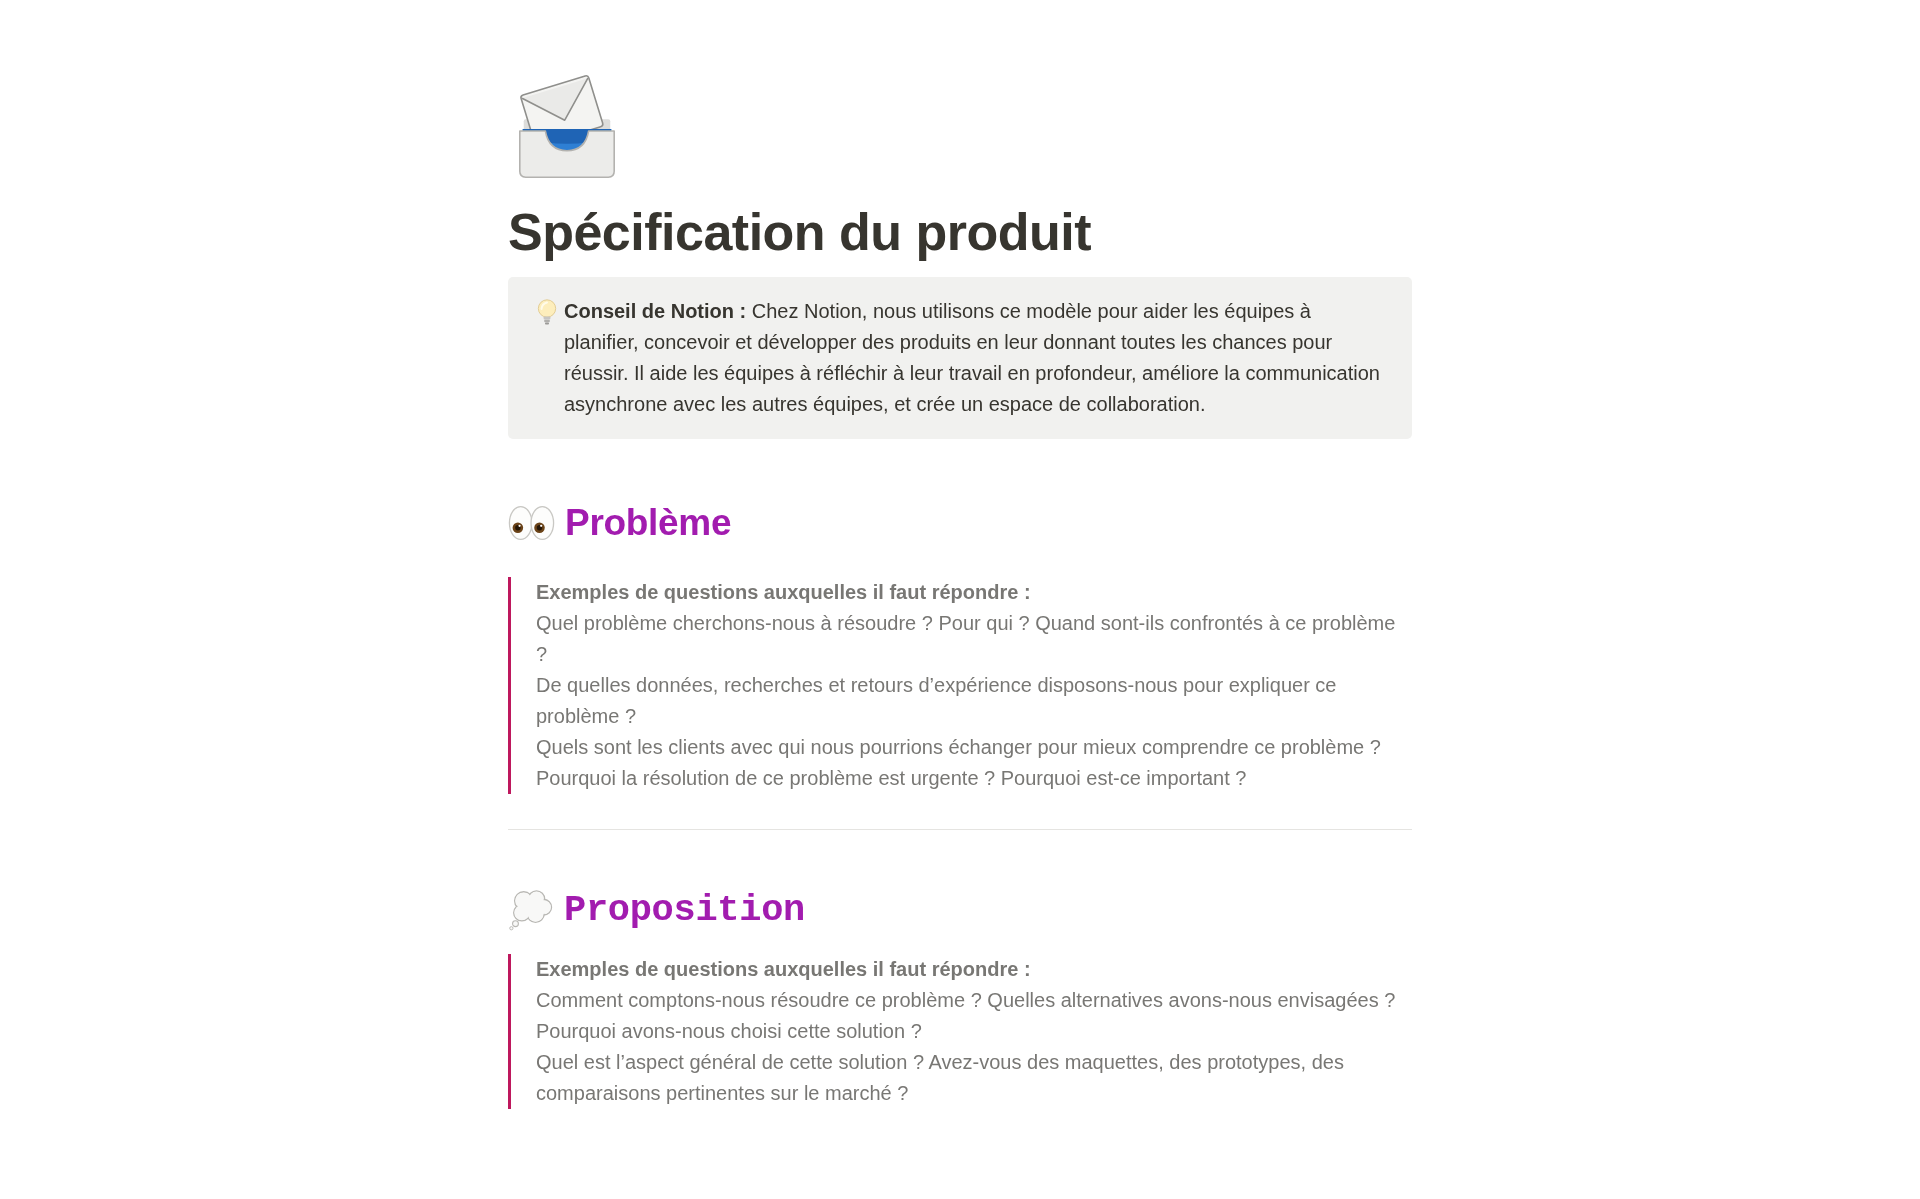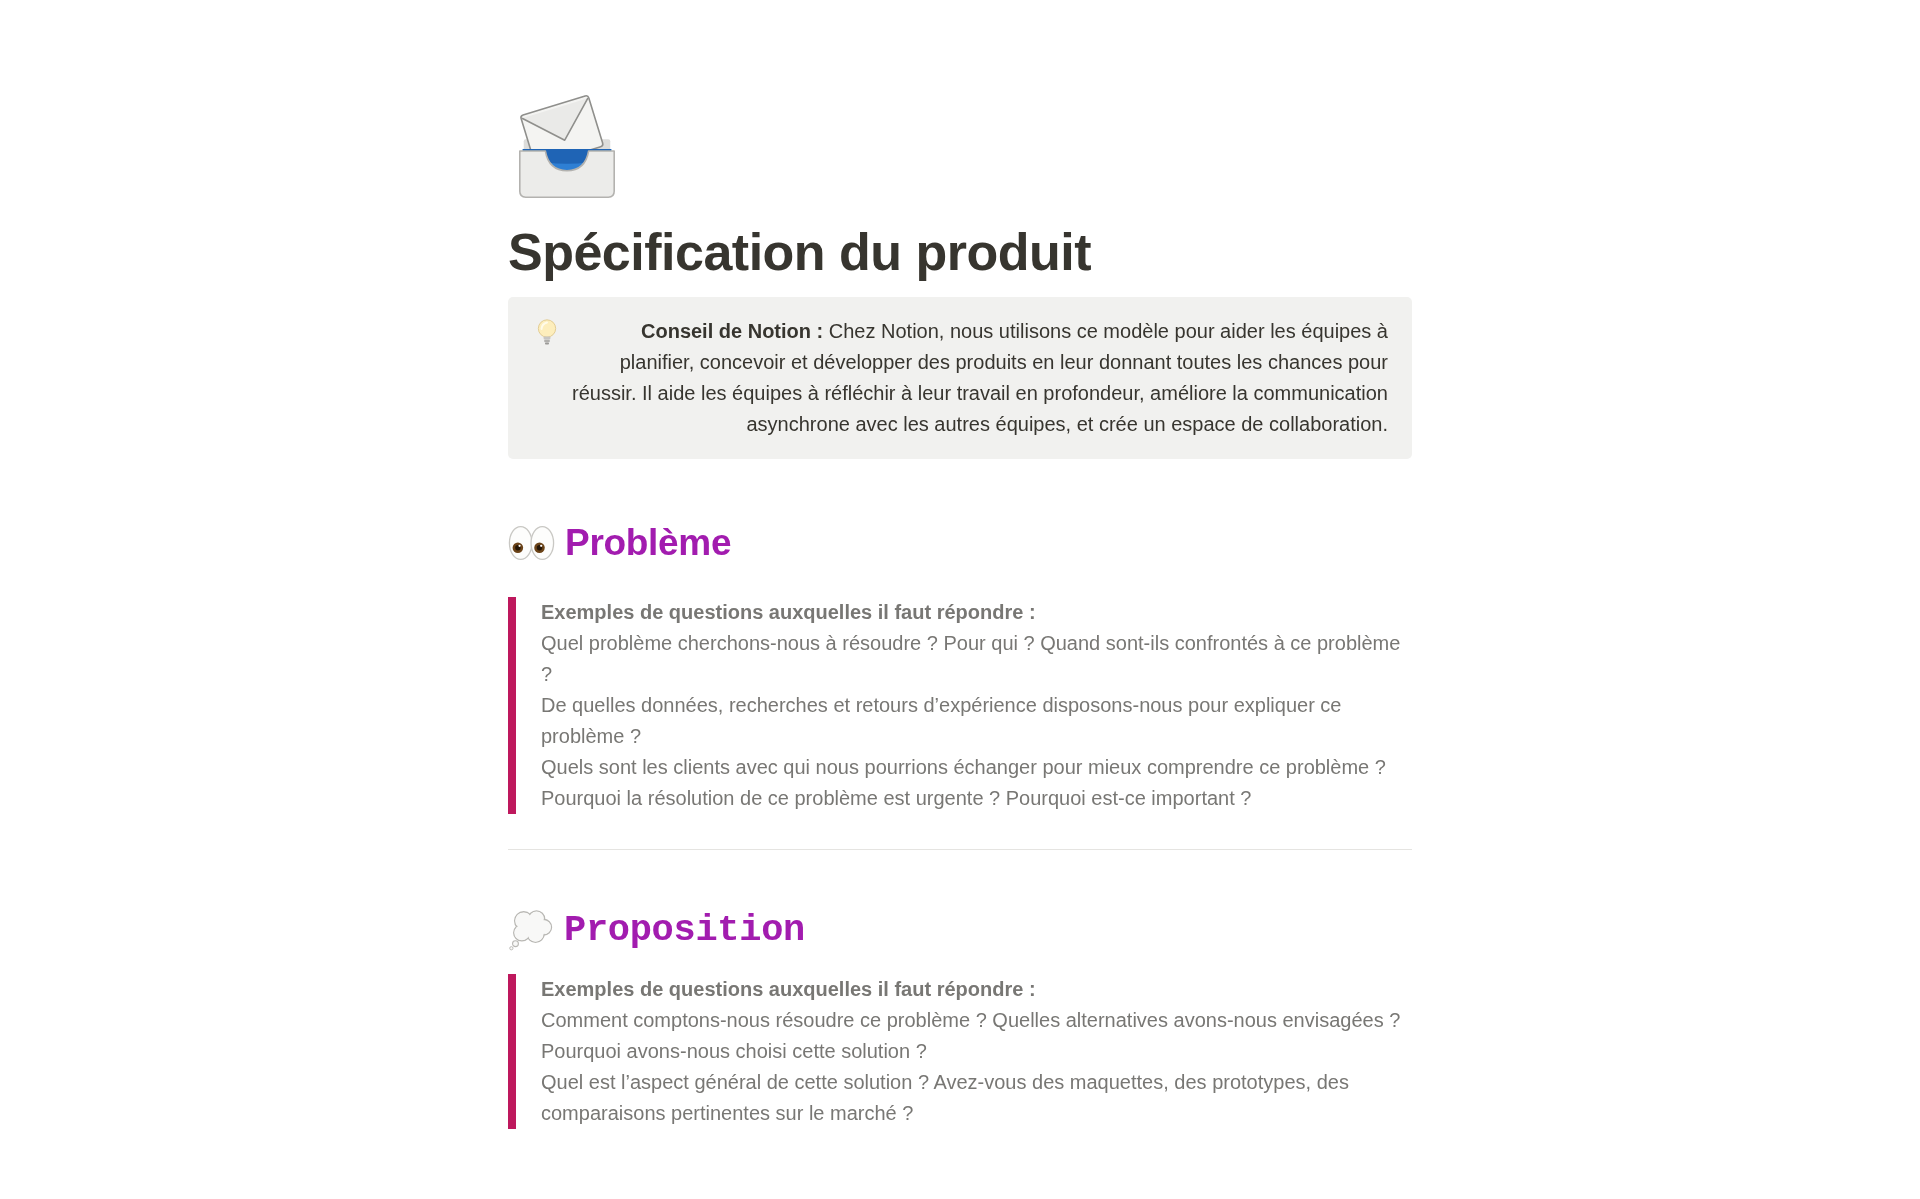--- a/index.html
+++ b/index.html
@@ -9,21 +9,21 @@
     width: 1920px;
     height: 1199px;
     overflow: hidden;
     font-family: "Liberation Sans", sans-serif;
     color: #37352f;
     -webkit-font-smoothing: antialiased;
   }
   .page {
     width: 904px;
     margin: 0 auto;
-    padding-top: 92px;
+    padding-top: 72px;
   }
   .page-icon {
     width: 118px;
     height: 118px;
     margin-bottom: 12px;
     cursor: pointer;
   }
   .page-title {
     margin: 0;
     font-size: 52px;
@@ -39,25 +39,24 @@
     padding: 19px 24px 19px 20px;
     display: flex;
     align-items: flex-start;
   }
   .callout-icon {
     flex: 0 0 auto;
     width: 22px;
     margin: 2px 6px 0 8px;
   }
   .callout-text {
-    margin: 0 0 0 8px;
+    margin: 0 0 0 0;
     font-size: 20px;
     line-height: 31px;
     color: #37352f;
-    text-align: right;
   }
   .callout-text strong { font-weight: 700; }
   .section-heading {
     display: flex;
     align-items: center;
     margin: 0;
     font-size: 37px;
     line-height: 48px;
     font-weight: 700;
     color: #a21caf;
@@ -67,21 +66,21 @@
   .heading-proposal { margin-top: 56px; font-family: Liberation Mono, monospace; }
   .h-emoji {
     flex: 0 0 auto;
     display: inline-flex;
     align-items: center;
     margin-right: 10px;
   }
   .quote {
     margin: 30px 0 0 0;
     padding: 0 0 0 25px;
-    border-left: 8px solid #be185d;
+    border-left: 3px solid #be185d;
     font-size: 20px;
     line-height: 31px;
     color: #787774;
   }
   .quote-2 { margin-top: 20px; }
   .q-lead { font-weight: 700; }
   .divider {
     border: none;
     border-top: 1px solid #e5e4e1;
     margin: 35px 0 0 0;

